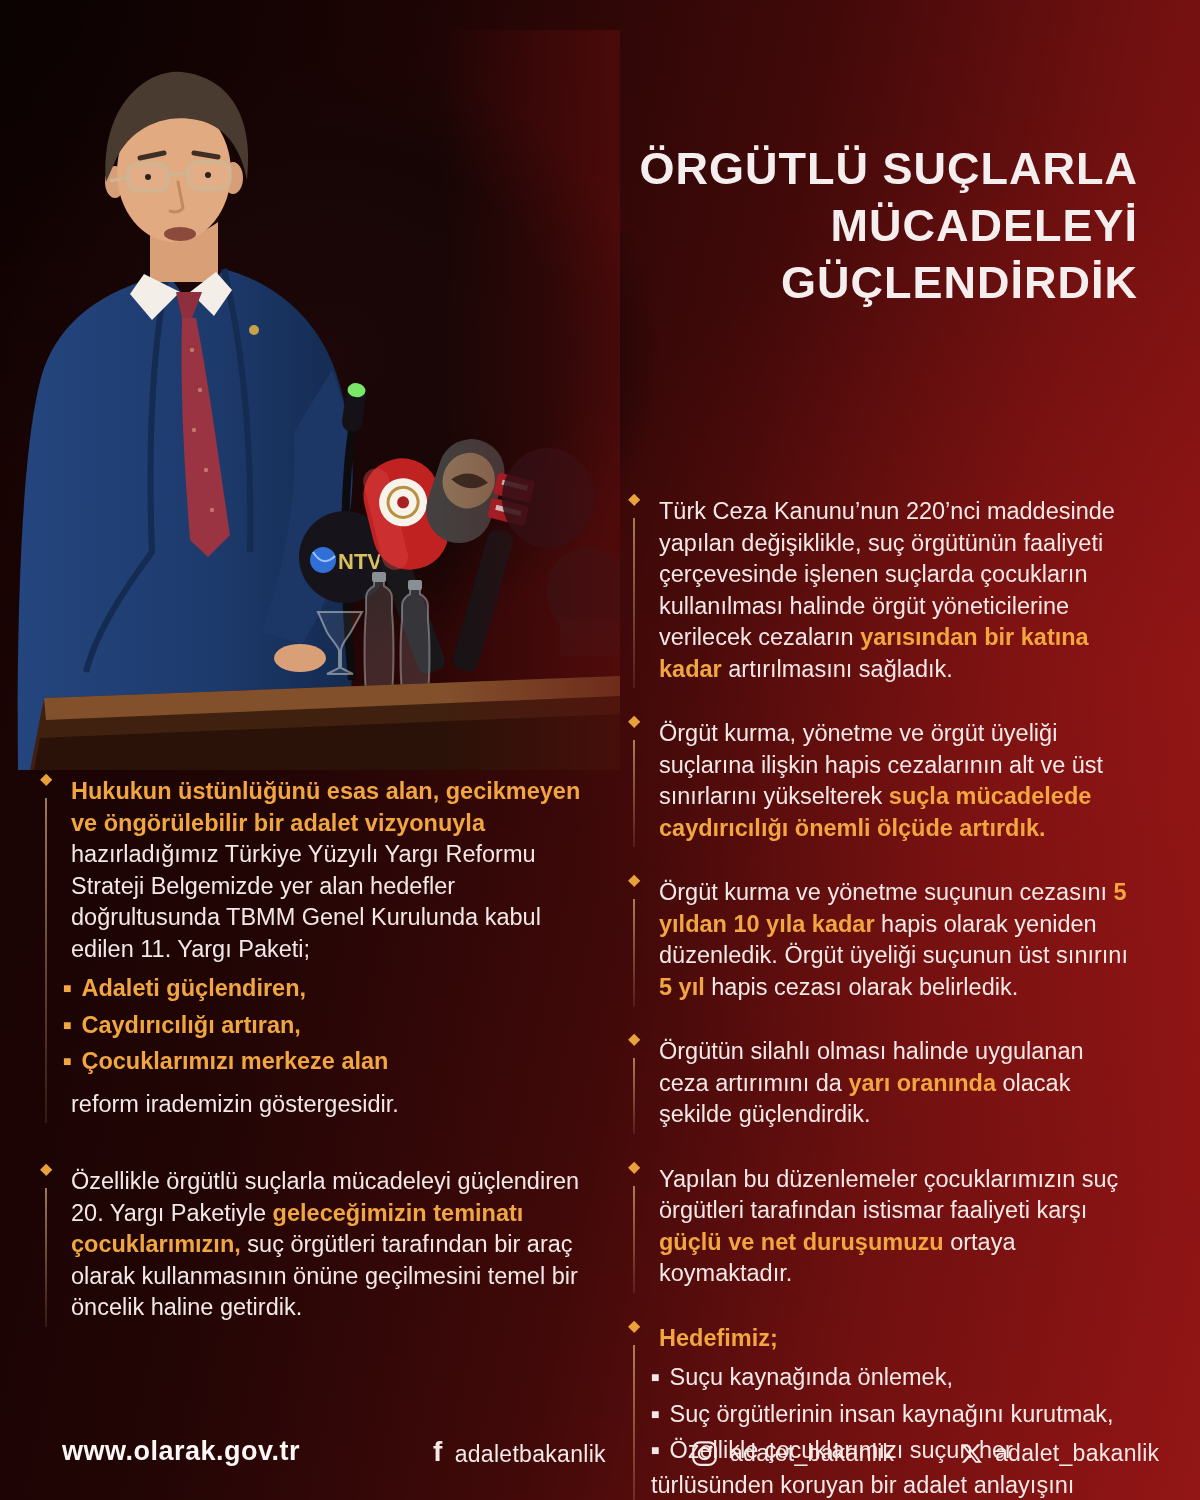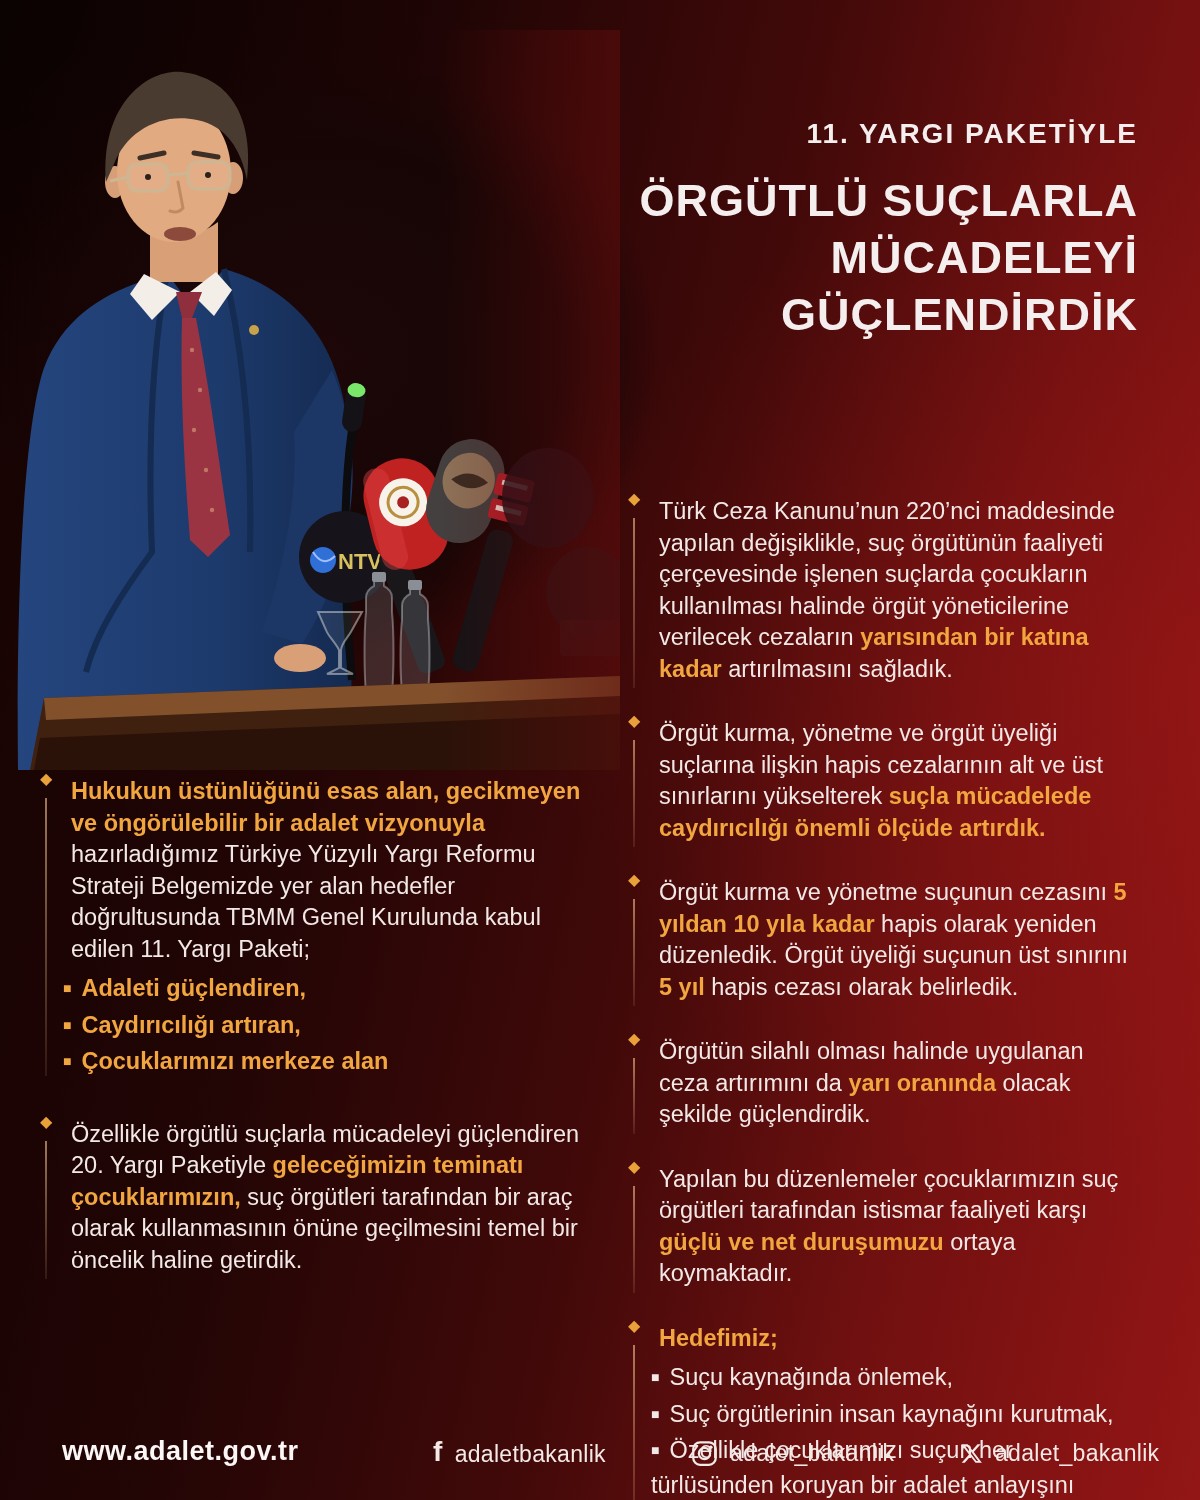--- a/index.html
+++ b/index.html
@@ -159,31 +159,31 @@
         <path d="M30,740 L44,668 L620,646 L620,740 Z" fill="#40200f"></path>
         <path d="M44,668 L620,646 L620,666 L46,690 Z" fill="#82512c"></path>
         <path d="M34,740 L40,708 L620,684 L620,740 Z" fill="#2a1208"></path>
       </g>
 
       <rect x="440" y="0" width="180" height="740" fill="url(#gradRight)"></rect>
     </svg>
   </div>
 
   <header class="title-block">
-    <div class="kicker">11. YARGI PAKETİYLE</div>
     <h1 class="main-title"><span>ÖRGÜTLÜ SUÇLARLA</span><br><span>MÜCADELEYİ</span><br><span>GÜÇLENDİRDİK</span></h1>
   </header>
 
   <section class="left-col">
     <div class="bullet">
       <span class="diamond">◆</span>
       <p><span class="hl">Hukukun üstünlüğünü esas alan, gecikmeyen ve öngörülebilir bir adalet vizyonuyla</span><span> hazırladığımız Türkiye Yüzyılı Yargı Reformu Strateji Belgemizde yer alan hedefler doğrultusunda TBMM Genel Kurulunda kabul edilen 11. Yargı Paketi;</span></p>
       <span class="sub-item orange-item"><span class="square">■</span><span>Adaleti güçlendiren,</span></span>
       <span class="sub-item orange-item"><span class="square">■</span><span>Caydırıcılığı artıran,</span></span>
       <span class="sub-item orange-item"><span class="square">■</span><span>Çocuklarımızı merkeze alan</span></span>
+      <p class="closing">reform irademizin göstergesidir.</p>
     </div>
     <div class="bullet">
       <span class="diamond">◆</span>
       <p><span>Özellikle örgütlü suçlarla mücadeleyi güçlendiren 20. Yargı Paketiyle </span><span class="hl">geleceğimizin teminatı çocuklarımızın,</span><span> suç örgütleri tarafından bir araç olarak kullanmasının önüne geçilmesini temel bir öncelik haline getirdik.</span></p>
     </div>
   </section>
 
   <section class="right-col">
     <div class="bullet">
       <span class="diamond">◆</span>
@@ -208,21 +208,21 @@
     <div class="bullet">
       <span class="diamond">◆</span>
       <p class="goal-head">Hedefimiz;</p>
       <span class="sub-item"><span class="square">■</span><span>Suçu kaynağında önlemek,</span></span>
       <span class="sub-item"><span class="square">■</span><span>Suç örgütlerinin insan kaynağını kurutmak,</span></span>
       <span class="sub-item"><span class="square">■</span><span>Özellikle çocuklarımızı suçun her türlüsünden koruyan bir adalet anlayışını hâkim kılmaktır.</span></span>
     </div>
   </section>
 
   <footer>
-    <div class="footer-site">www.adalet.gov.tr</div>
+    <div class="footer-site">www.olarak.gov.tr</div>
     <div class="social fb">
       <span class="fb-glyph">f</span>
       <span>adaletbakanlik</span>
     </div>
     <div class="social ig">
       <svg class="icon-svg" width="27" height="27" viewBox="0 0 24 24">
         <rect x="2" y="2" width="20" height="20" rx="6" fill="none" stroke="#f3e9e7" stroke-width="2"></rect>
         <circle cx="12" cy="12" r="5" fill="none" stroke="#f3e9e7" stroke-width="2"></circle>
         <circle cx="17.6" cy="6.4" r="1.6" fill="#f3e9e7"></circle>
       </svg>

